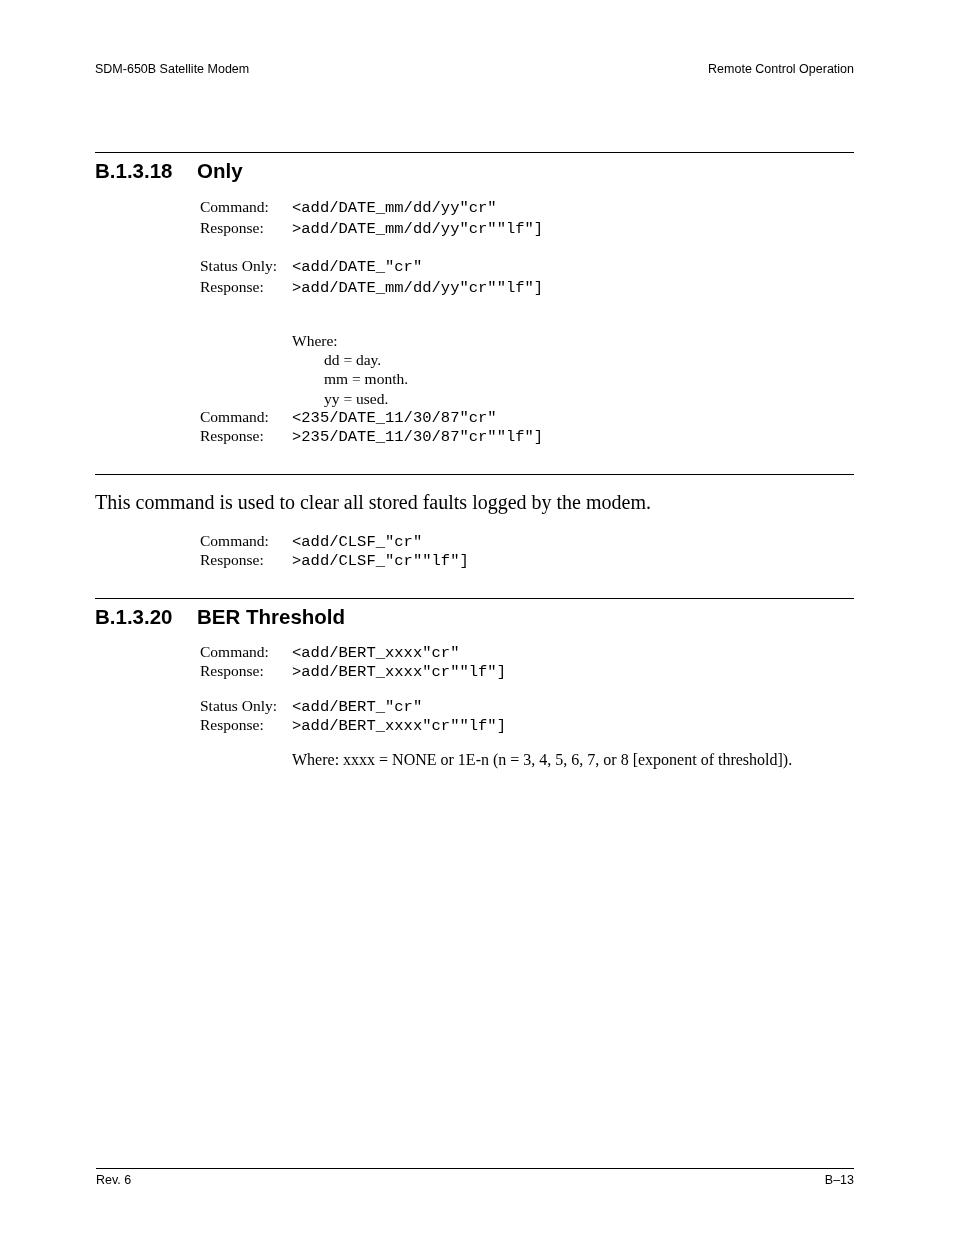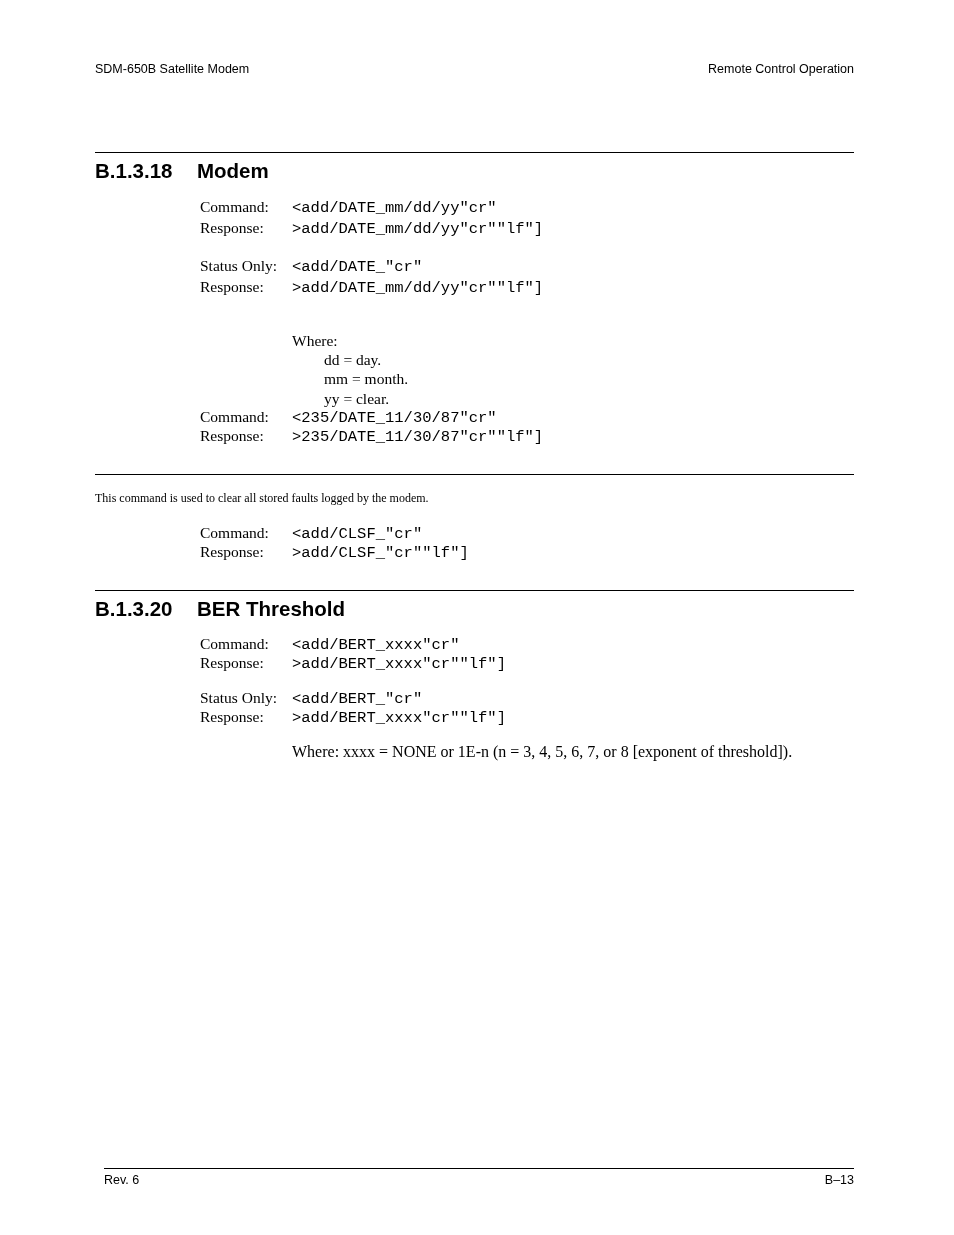--- a/index.html
+++ b/index.html
@@ -54,36 +54,36 @@
     width: 92px;
     font-family: "Times New Roman", serif;
     font-size: 15.5px;
   }
   .mono {
     font-family: "Courier New", Courier, monospace;
     font-size: 15.5px;
     white-space: pre;
   }
   .para {
-    font-size: 12px;
+    font-size: 20px;
     margin: 10px 0 18px 0;
   }
   .example-line {
     font-size: 15.5px;
     margin: 14px 0 14px 0;
   }
   .where-block {
     margin-top: 32px;
     margin-bottom: 0;
   }
   .where-def { padding-left: 32px; }
   .spacer { height: 16px; }
   .footer {
     position: absolute;
-    left: 104px;
+    left: 96px;
     right: 95px;
     bottom: 48px;
   }
   .footer-rule {
     border-top: 1.5px solid #000;
     margin-bottom: 4px;
   }
   .footer-row {
     display: flex;
     justify-content: space-between;
@@ -97,21 +97,21 @@
 <div class="page">
 
   <div class="running-head">
     <span>SDM-650B Satellite Modem</span>
     <span>Remote Control Operation</span>
   </div>
 
   <div class="section first">
     <div class="heading-row">
       <span class="num">B.1.3.18</span>
-      <span>Modem</span>
+      <span>Only</span>
     </div>
 
     <div class="content-block" style="padding-left:0; margin-left:105px;">
       <div class="row">
         <span class="label">Command:</span>
         <span class="mono">&lt;add/DATE_mm/dd/yy"cr"</span>
       </div>
       <div class="row">
         <span class="label">Response:</span>
         <span class="mono">&gt;add/DATE_mm/dd/yy"cr""lf"]</span>
@@ -136,21 +136,21 @@
         <div class="row">
           <span class="label"></span>
           <span class="where-def">dd = day.</span>
         </div>
         <div class="row">
           <span class="label"></span>
           <span class="where-def">mm = month.</span>
         </div>
         <div class="row">
           <span class="label"></span>
-          <span class="where-def">yy = clear.</span>
+          <span class="where-def">yy = used.</span>
         </div>
       </div>
     </div>
 
 
     <div style="margin-left:105px;">
       <div class="row">
         <span class="label">Command:</span>
         <span class="mono">&lt;235/DATE_11/30/87"cr"</span>
       </div>

